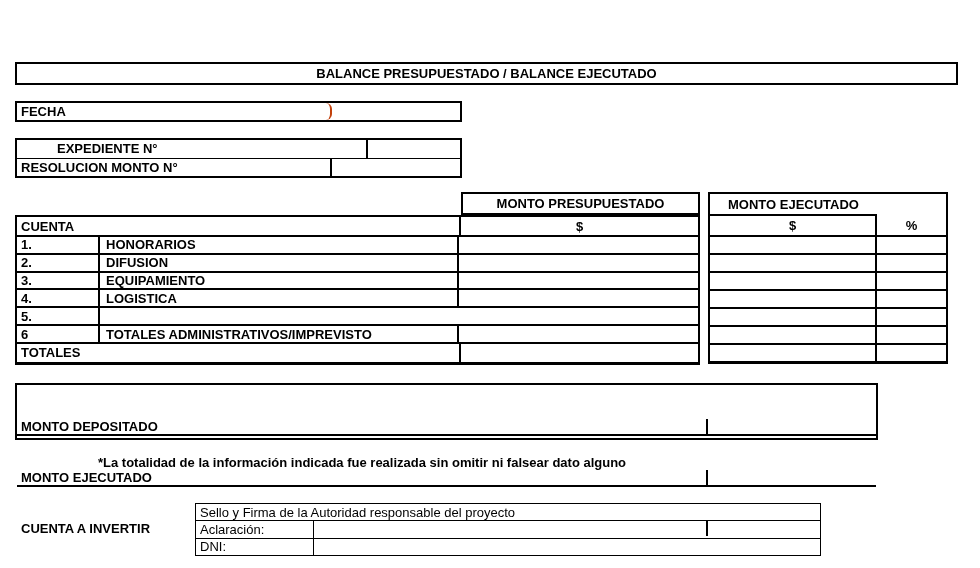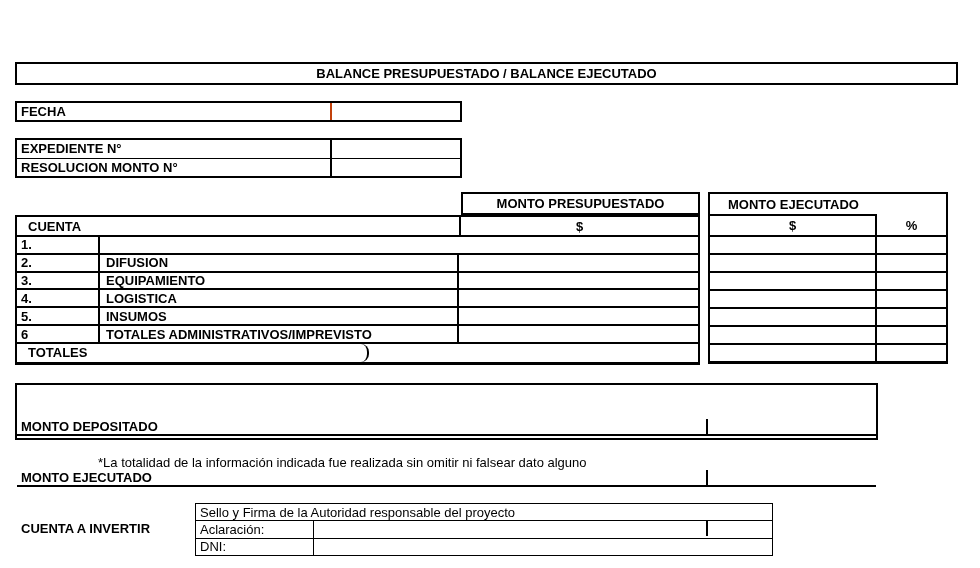--- a/index.html
+++ b/index.html
@@ -8,34 +8,34 @@
     font-family:"Liberation Sans","DejaVu Sans",sans-serif;
     color:#000;font-size:13px;
   }
   .abs{position:absolute;box-sizing:border-box;}
   .b2{border:2px solid #000;}
   .bold{font-weight:bold;}
   .row{display:flex;box-sizing:border-box;}
   .cell{display:flex;align-items:center;box-sizing:border-box;overflow:hidden;white-space:nowrap;}
   .pl4{padding-left:4px;}
   .pl6{padding-left:6px;}
-  .pl8{padding-left:11px;}
+  .pl8{padding-left:4px;}
 
   
   .title-box{left:15px;top:62px;width:943px;height:23px;display:flex;align-items:center;justify-content:center;}
 
   
   .fecha-box{left:15px;top:101px;width:447px;height:21px;display:flex;}
-  .fecha-box .lbl{width:315px;border-right:2px solid #c2410c;}
+  .fecha-box .lbl{width:315px;border-right:2px solid #c2410c;border-radius:6px;}
   .fecha-box .val{flex:1;}
 
   
   .exp-box{left:15px;top:138px;width:447px;height:40px;display:flex;flex-direction:column;}
   .exp-box .row{flex:1;}
-  .exp-box .row:first-child{border-bottom:1px solid #000;}
+  .exp-box .row:first-child{border-bottom:1px solid #000;padding-left:36px;}
   .exp-box .lbl{width:315px;border-right:2px solid #000;}
   .exp-box .val{flex:1;}
 
   
   .mp-header{left:461px;top:192px;width:239px;height:23px;display:flex;align-items:center;justify-content:center;}
 
   
   .me-box{left:708px;top:192px;width:240px;height:172px;border:2px solid #000;border-bottom-width:3px;display:flex;flex-direction:column;}
   .me-head{height:22px;}
   .me-head .cellA{width:167px;border-bottom:2px solid #000;justify-content:center;}
@@ -51,35 +51,35 @@
   
   .ct-box{left:15px;top:215px;width:685px;height:150px;border:2px solid #000;border-bottom-width:3px;display:flex;flex-direction:column;}
   .ct-head{height:20px;border-bottom:2px solid #000;}
   .ct-head .name{width:444px;border-right:2px solid #000;}
   .ct-head .amt{flex:1;justify-content:center;}
   .ct-row{flex:1;border-bottom:2px solid #000;}
   .ct-row .num{width:83px;border-right:2px solid #000;}
   .ct-row .name{width:359px;border-right:2px solid #000;}
   .ct-row .amt{flex:1;}
   .ct-tot{height:18px;}
-  .ct-tot .name{width:352px;border-right:2px solid #000;border-radius:8px;}
+  .ct-tot .name{width:444px;border-right:2px solid #000;}
   .ct-tot .amt{flex:1;}
 
   
   .sum-box{left:15px;top:383px;width:863px;height:57px;border:2px solid #000;display:flex;flex-direction:column;}
   .sum-box .row{flex:1;margin-top:34px;}
   .sum-box .row.bb{border-bottom:2px solid #000;}
   .sum-box .lbl{width:691px;border-right:2px solid #000;}
   .sum-box .val{flex:1;}
 
   
-  .note{left:98px;top:455px;font-weight:normal;text-align:center;}
-
-  
-  .sig-box{left:195px;top:503px;width:578px;height:53px;border:1px solid #000;display:flex;flex-direction:column;font-weight:normal;}
+  .note{left:98px;top:455px;font-weight:bold;text-align:center;}
+
+  
+  .sig-box{left:195px;top:503px;width:626px;height:53px;border:1px solid #000;display:flex;flex-direction:column;font-weight:normal;}
   .sig-head{flex:1;border-bottom:1px solid #000;}
   .sig-row{flex:1;}
   .sig-row.bb{border-bottom:1px solid #000;}
   .sig-row .lbl{width:118px;border-right:1px solid #000;}
   .sig-row .val{flex:1;}
 </style>
 </head>
 <body>
 
 <div class="abs b2 bold title-box">
@@ -145,40 +145,40 @@
   </div>
 </div>
 
 <div class="abs bold ct-box">
   <div class="row ct-head">
     <div class="cell name pl8">CUENTA</div>
     <div class="cell amt">$</div>
   </div>
   <div class="row ct-row">
     <div class="cell num pl4">1.</div>
+    <div class="cell name pl6">HONORARIOS</div>
     <div class="cell amt pl4"></div>
   </div>
   <div class="row ct-row">
     <div class="cell num pl4">2.</div>
     <div class="cell name pl6">DIFUSION</div>
     <div class="cell amt pl4"></div>
   </div>
   <div class="row ct-row">
     <div class="cell num pl4">3.</div>
     <div class="cell name pl6">EQUIPAMIENTO</div>
     <div class="cell amt pl4"></div>
   </div>
   <div class="row ct-row">
     <div class="cell num pl4">4.</div>
     <div class="cell name pl6">LOGISTICA</div>
     <div class="cell amt pl4"></div>
   </div>
   <div class="row ct-row">
     <div class="cell num pl4">5.</div>
-    <div class="cell name pl6">INSUMOS</div>
     <div class="cell amt pl4"></div>
   </div>
   <div class="row ct-row">
     <div class="cell num pl4">6</div>
     <div class="cell name pl6">TOTALES ADMINISTRATIVOS/IMPREVISTO</div>
     <div class="cell amt pl4"></div>
   </div>
   <div class="row ct-tot">
     <div class="cell name pl8">TOTALES</div>
     <div class="cell amt pl4"></div>

